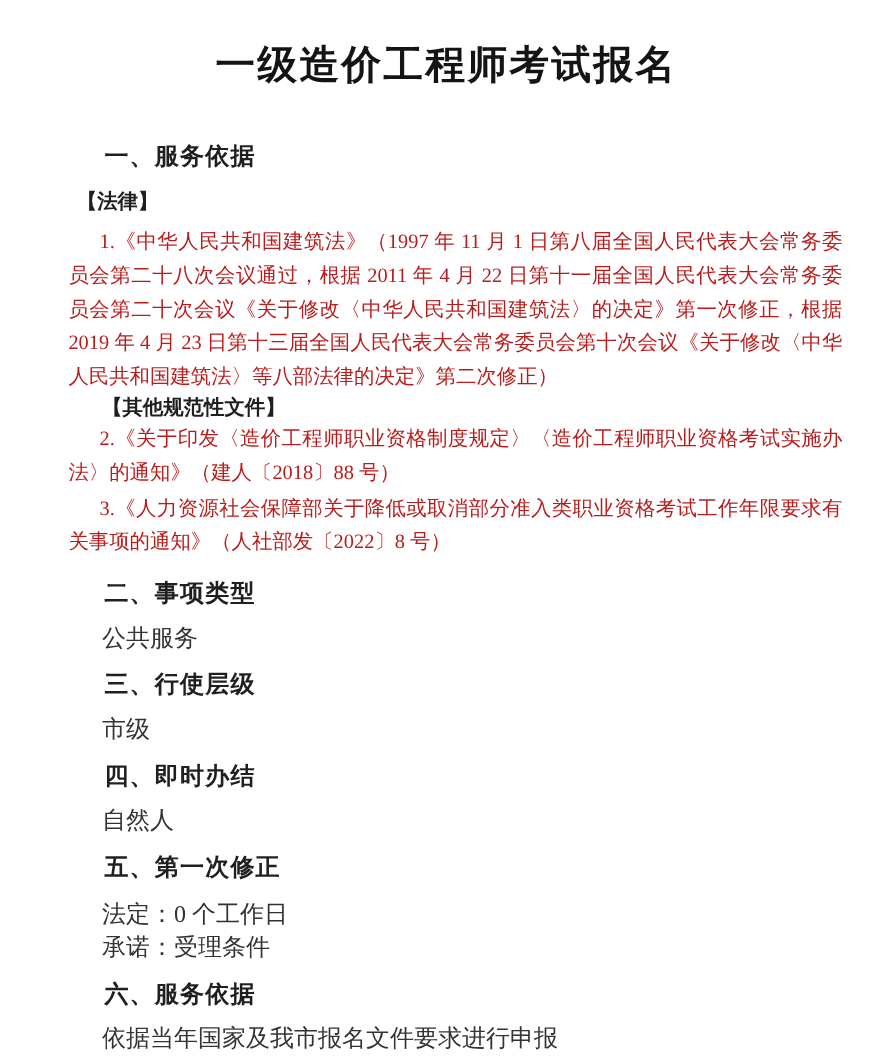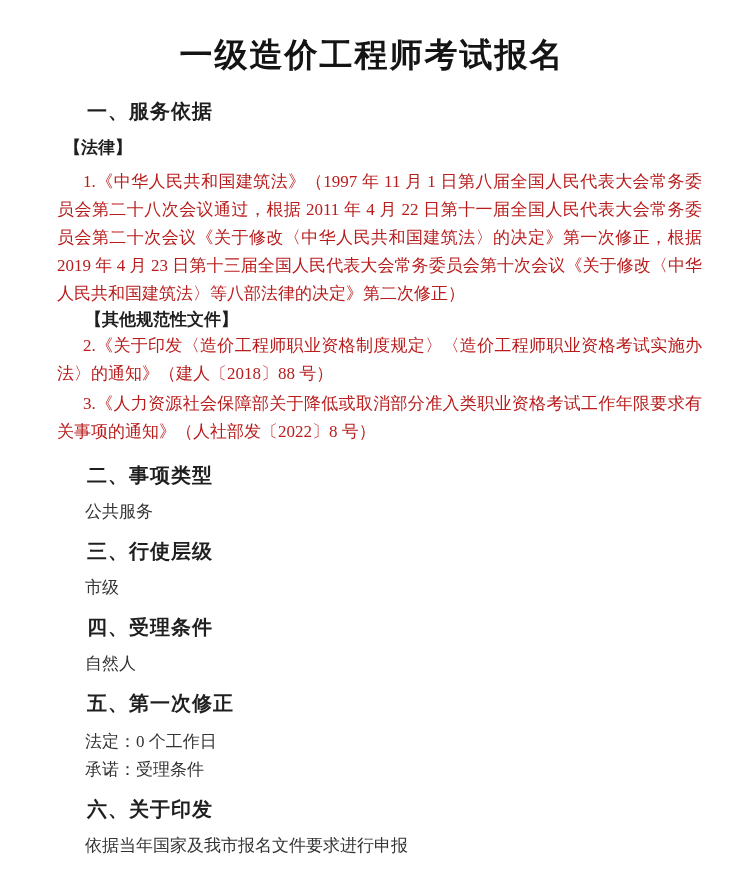--- a/index.html
+++ b/index.html
@@ -24,21 +24,21 @@
 
   .sec-heading {
     font-family: "Liberation Sans", "DejaVu Sans", sans-serif;
     font-weight: bold;
     font-size: 20px;
     line-height: 26px;
     letter-spacing: 1px;
     color: #1f1f1f;
     margin: 12px 0 0 30px;
   }
-  .sec-heading.first { margin-top: 22px; }
+  .sec-heading.first { margin-top: 42px; }
   .sec-heading.gap-lg { margin-top: 16px; }
 
   .sub-label {
     font-family: "Liberation Sans", "DejaVu Sans", sans-serif;
     font-weight: bold;
     font-size: 17px;
     line-height: 24px;
     color: #1f1f1f;
   }
   .sub-label.law   { margin: 12px 0 0 7px; }
@@ -49,21 +49,21 @@
     line-height: 28px;
     text-align: justify;
     text-indent: 26px;
     margin: 8px 0 0 0;
     color: #b91c1c;
   }
   .para.tight { margin-top: 0; }
   .para.small-gap { margin-top: 2px; }
 
   .answer {
-    font-size: 17px;
+    font-size: 20px;
     line-height: 28px;
     margin: 10px 0 0 28px;
     color: #333333;
   }
   .answer.gap-md { margin-top: 12px; }
   .answer.no-gap { margin-top: 0; }
 </style>
 </head>
 <body>
 
@@ -89,28 +89,28 @@
     <h2 class="sec-heading gap-lg">二、事项类型</h2>
     <p class="answer">公共服务</p>
   </section>
 
   <section>
     <h2 class="sec-heading">三、行使层级</h2>
     <p class="answer">市级</p>
   </section>
 
   <section>
-    <h2 class="sec-heading">四、受理条件</h2>
+    <h2 class="sec-heading">四、即时办结</h2>
     <p class="answer">自然人</p>
   </section>
 
   <section>
     <h2 class="sec-heading">五、第一次修正</h2>
     <p class="answer gap-md">法定：0 个工作日</p>
     <p class="answer no-gap">承诺：受理条件</p>
   </section>
 
   <section>
-    <h2 class="sec-heading">六、关于印发</h2>
+    <h2 class="sec-heading">六、服务依据</h2>
     <p class="answer">依据当年国家及我市报名文件要求进行申报</p>
   </section>
 
 </div>
 
 </body></html>

